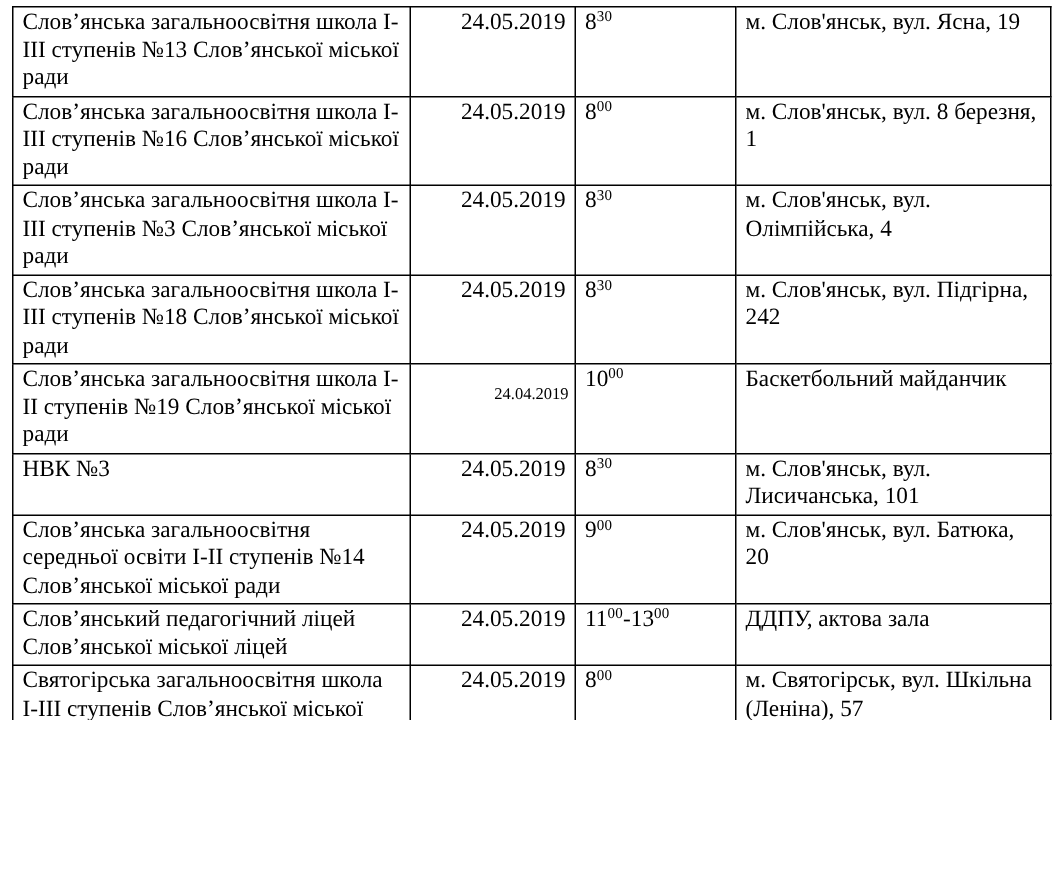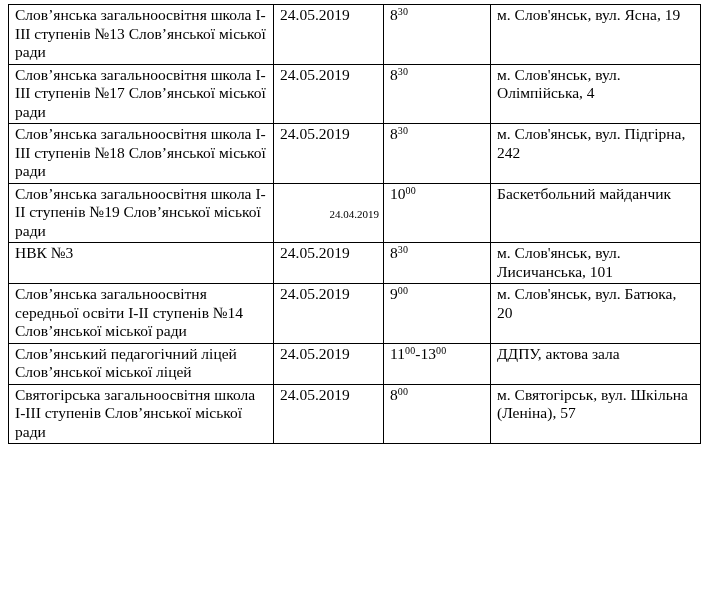--- a/index.html
+++ b/index.html
@@ -23,27 +23,27 @@
   }
   table.schedule td {
     border: 1px solid #000000;
     vertical-align: top;
     font-size: 15.5px;
     line-height: 18.5px;
     padding: 1px 6px 2px 6px;
     overflow: hidden;
   }
   td.col-school { width: 251px; }
-  td.col-date   { width: 96px;  padding-left: 8px; }
+  td.col-date   { width: 96px;  padding-left: 8px; text-align: right; }
   td.col-time   { width: 94px;  padding-left: 7px; }
   td.col-addr   { width: 197px; padding-left: 8px; }
   td.col-date.small-date {
     font-size: 11px;
     text-align: right;
-    padding-top: 21px;
+    padding-top: 11px;
     padding-right: 4px;
   }
   .time-sup {
     font-size: 10px;
     vertical-align: baseline;
     position: relative;
     top: -5px;
     letter-spacing: 0.2px;
   }
 </style>
@@ -60,23 +60,29 @@
     </colgroup>
     <tbody id="rows-body">
   <tr>
     <td class="col-school">Слов’янська загальноосвітня школа І-ІІІ ступенів №13 Слов’янської міської ради</td>
     <td class="col-date">24.05.2019</td>
     <td class="col-time">8<span class="time-sup">30</span></td>
     <td class="col-addr">м. Слов'янськ, вул. Ясна, 19</td>
   </tr>
 
 
+  <tr>
+    <td class="col-school">Слов’янська загальноосвітня школа І-ІІІ ступенів №16 Слов’янської міської ради</td>
+    <td class="col-date">24.05.2019</td>
+    <td class="col-time">8<span class="time-sup">00</span></td>
+    <td class="col-addr">м. Слов'янськ, вул. 8 березня, 1</td>
+  </tr>
 
   <tr>
-    <td class="col-school">Слов’янська загальноосвітня школа І-ІІІ ступенів №17 Слов’янської міської ради</td>
+    <td class="col-school">Слов’янська загальноосвітня школа І-ІІІ ступенів №3 Слов’янської міської ради</td>
     <td class="col-date">24.05.2019</td>
     <td class="col-time">8<span class="time-sup">30</span></td>
     <td class="col-addr">м. Слов'янськ, вул. Олімпійська, 4</td>
   </tr>
 
   <tr>
     <td class="col-school">Слов’янська загальноосвітня школа І-ІІІ ступенів №18 Слов’янської міської ради</td>
     <td class="col-date">24.05.2019</td>
     <td class="col-time">8<span class="time-sup">30</span></td>
     <td class="col-addr">м. Слов'янськ, вул. Підгірна, 242</td>

